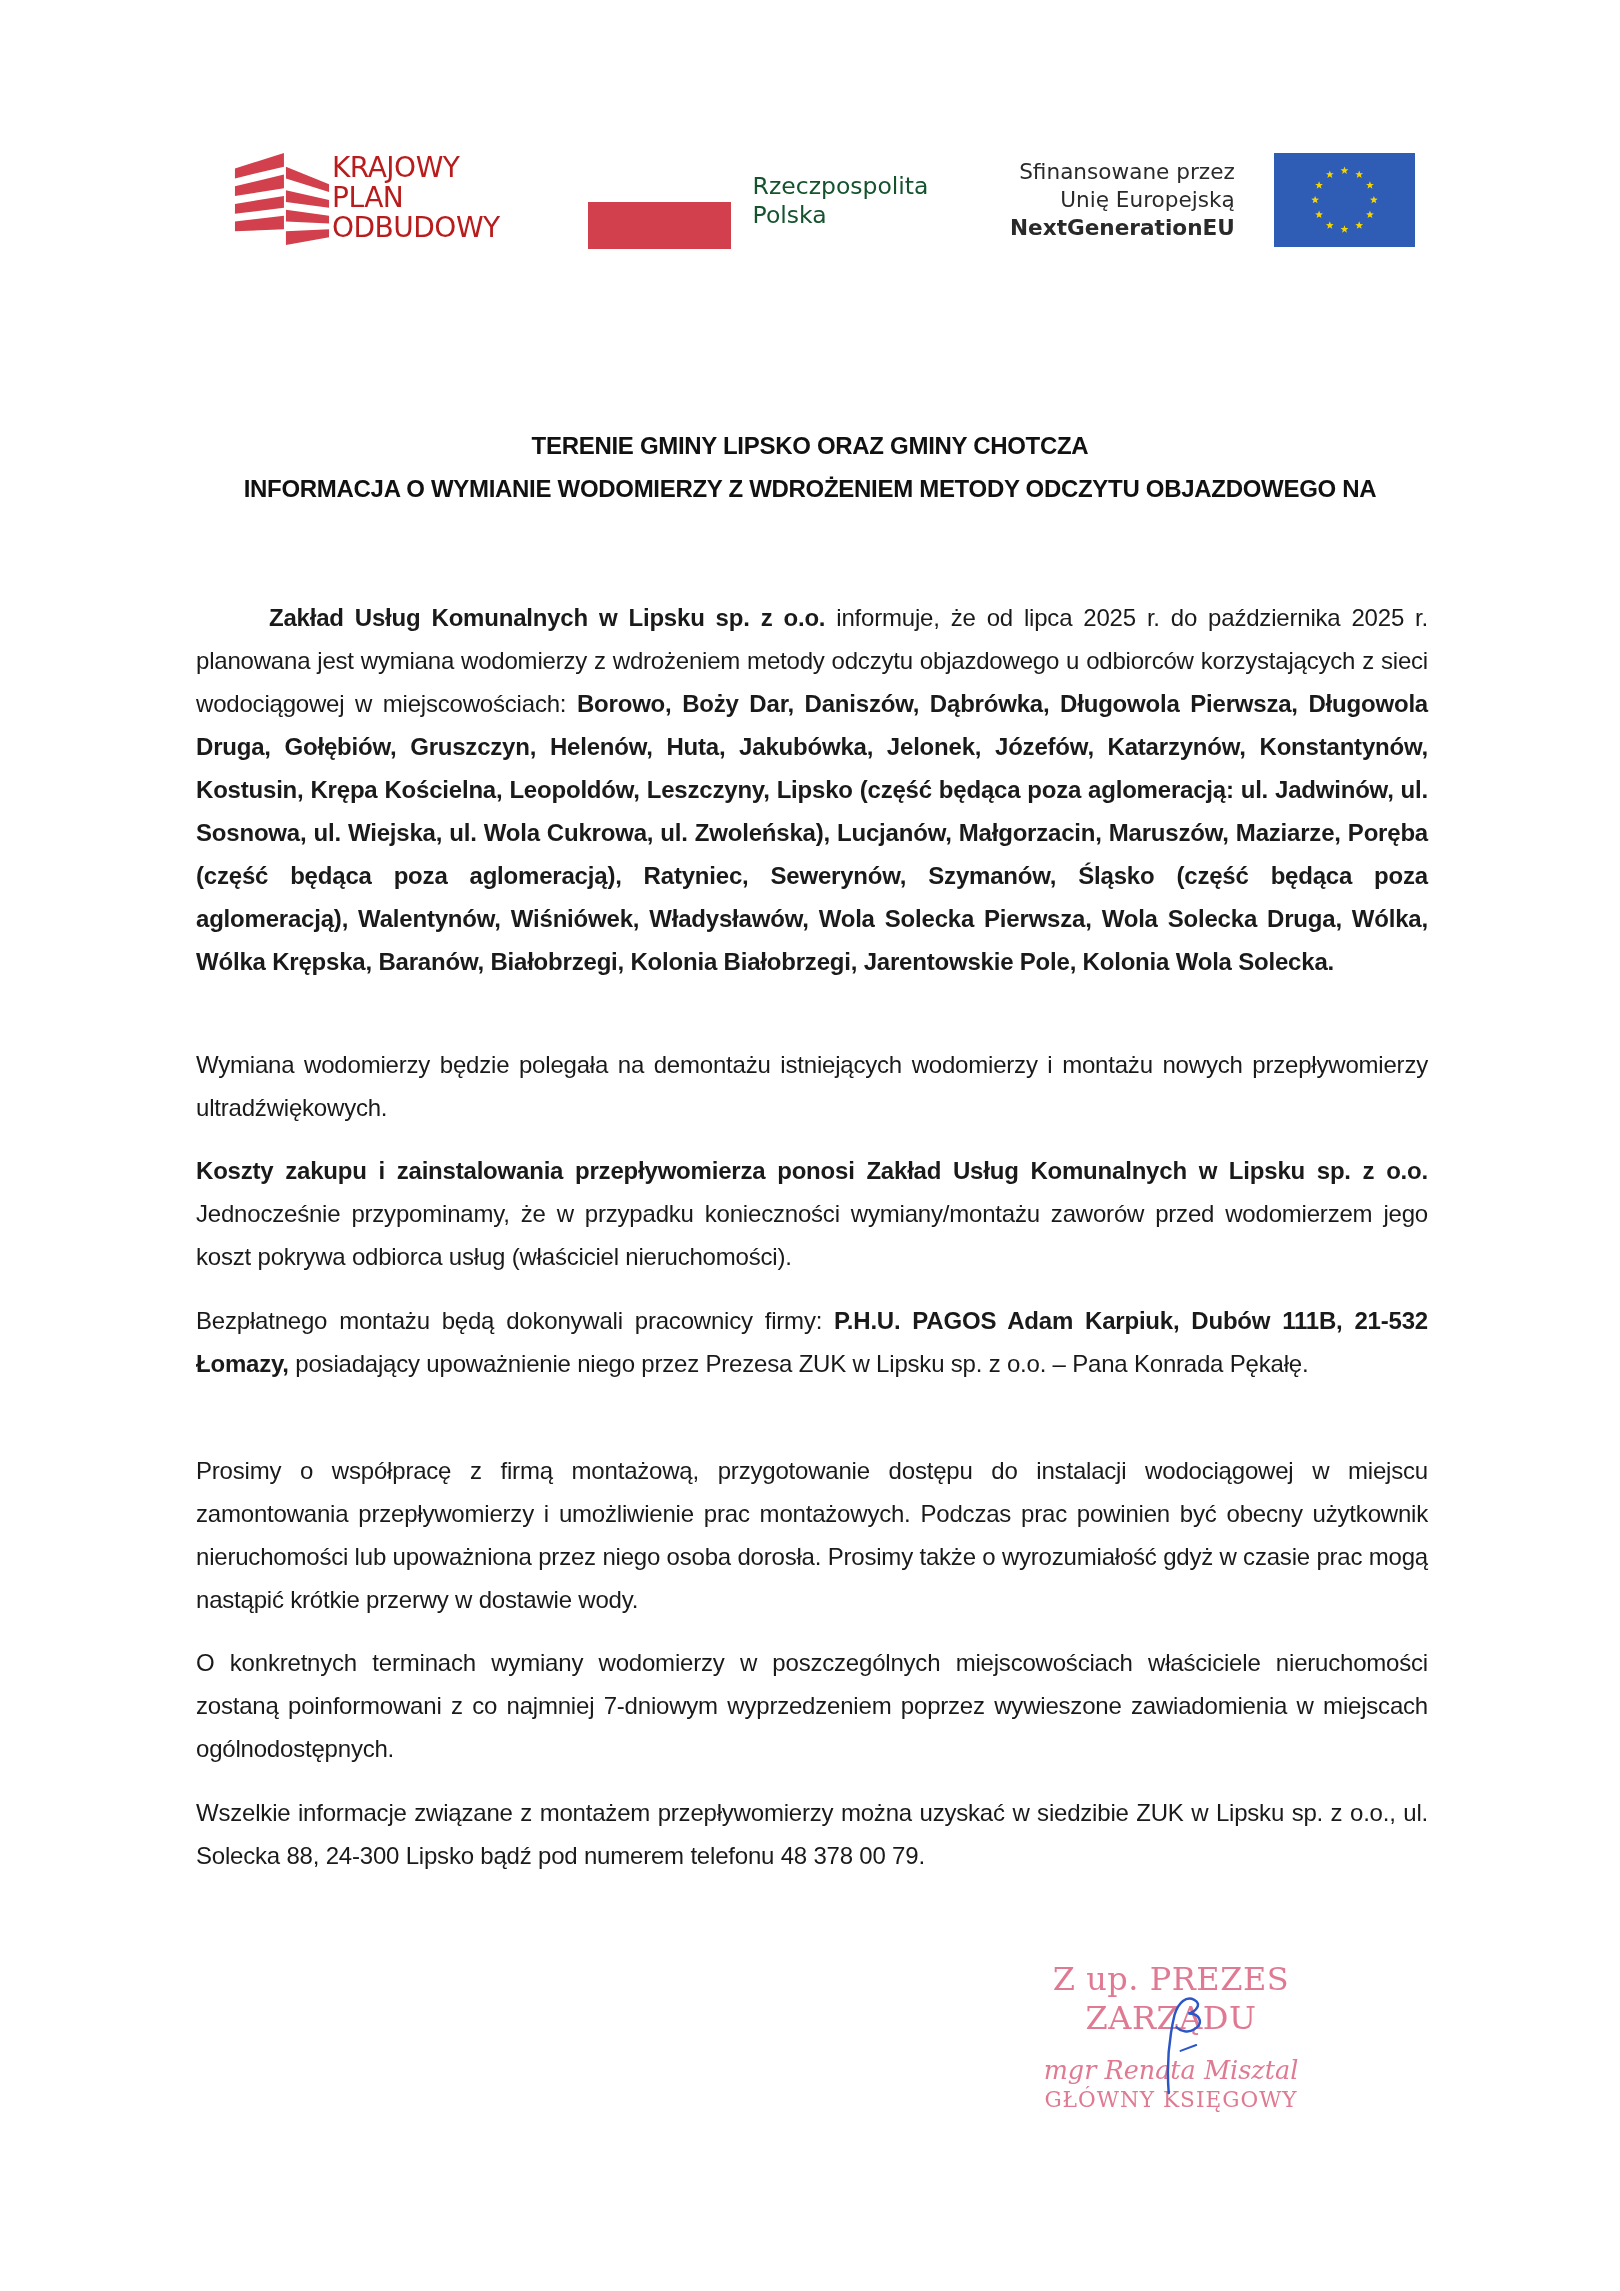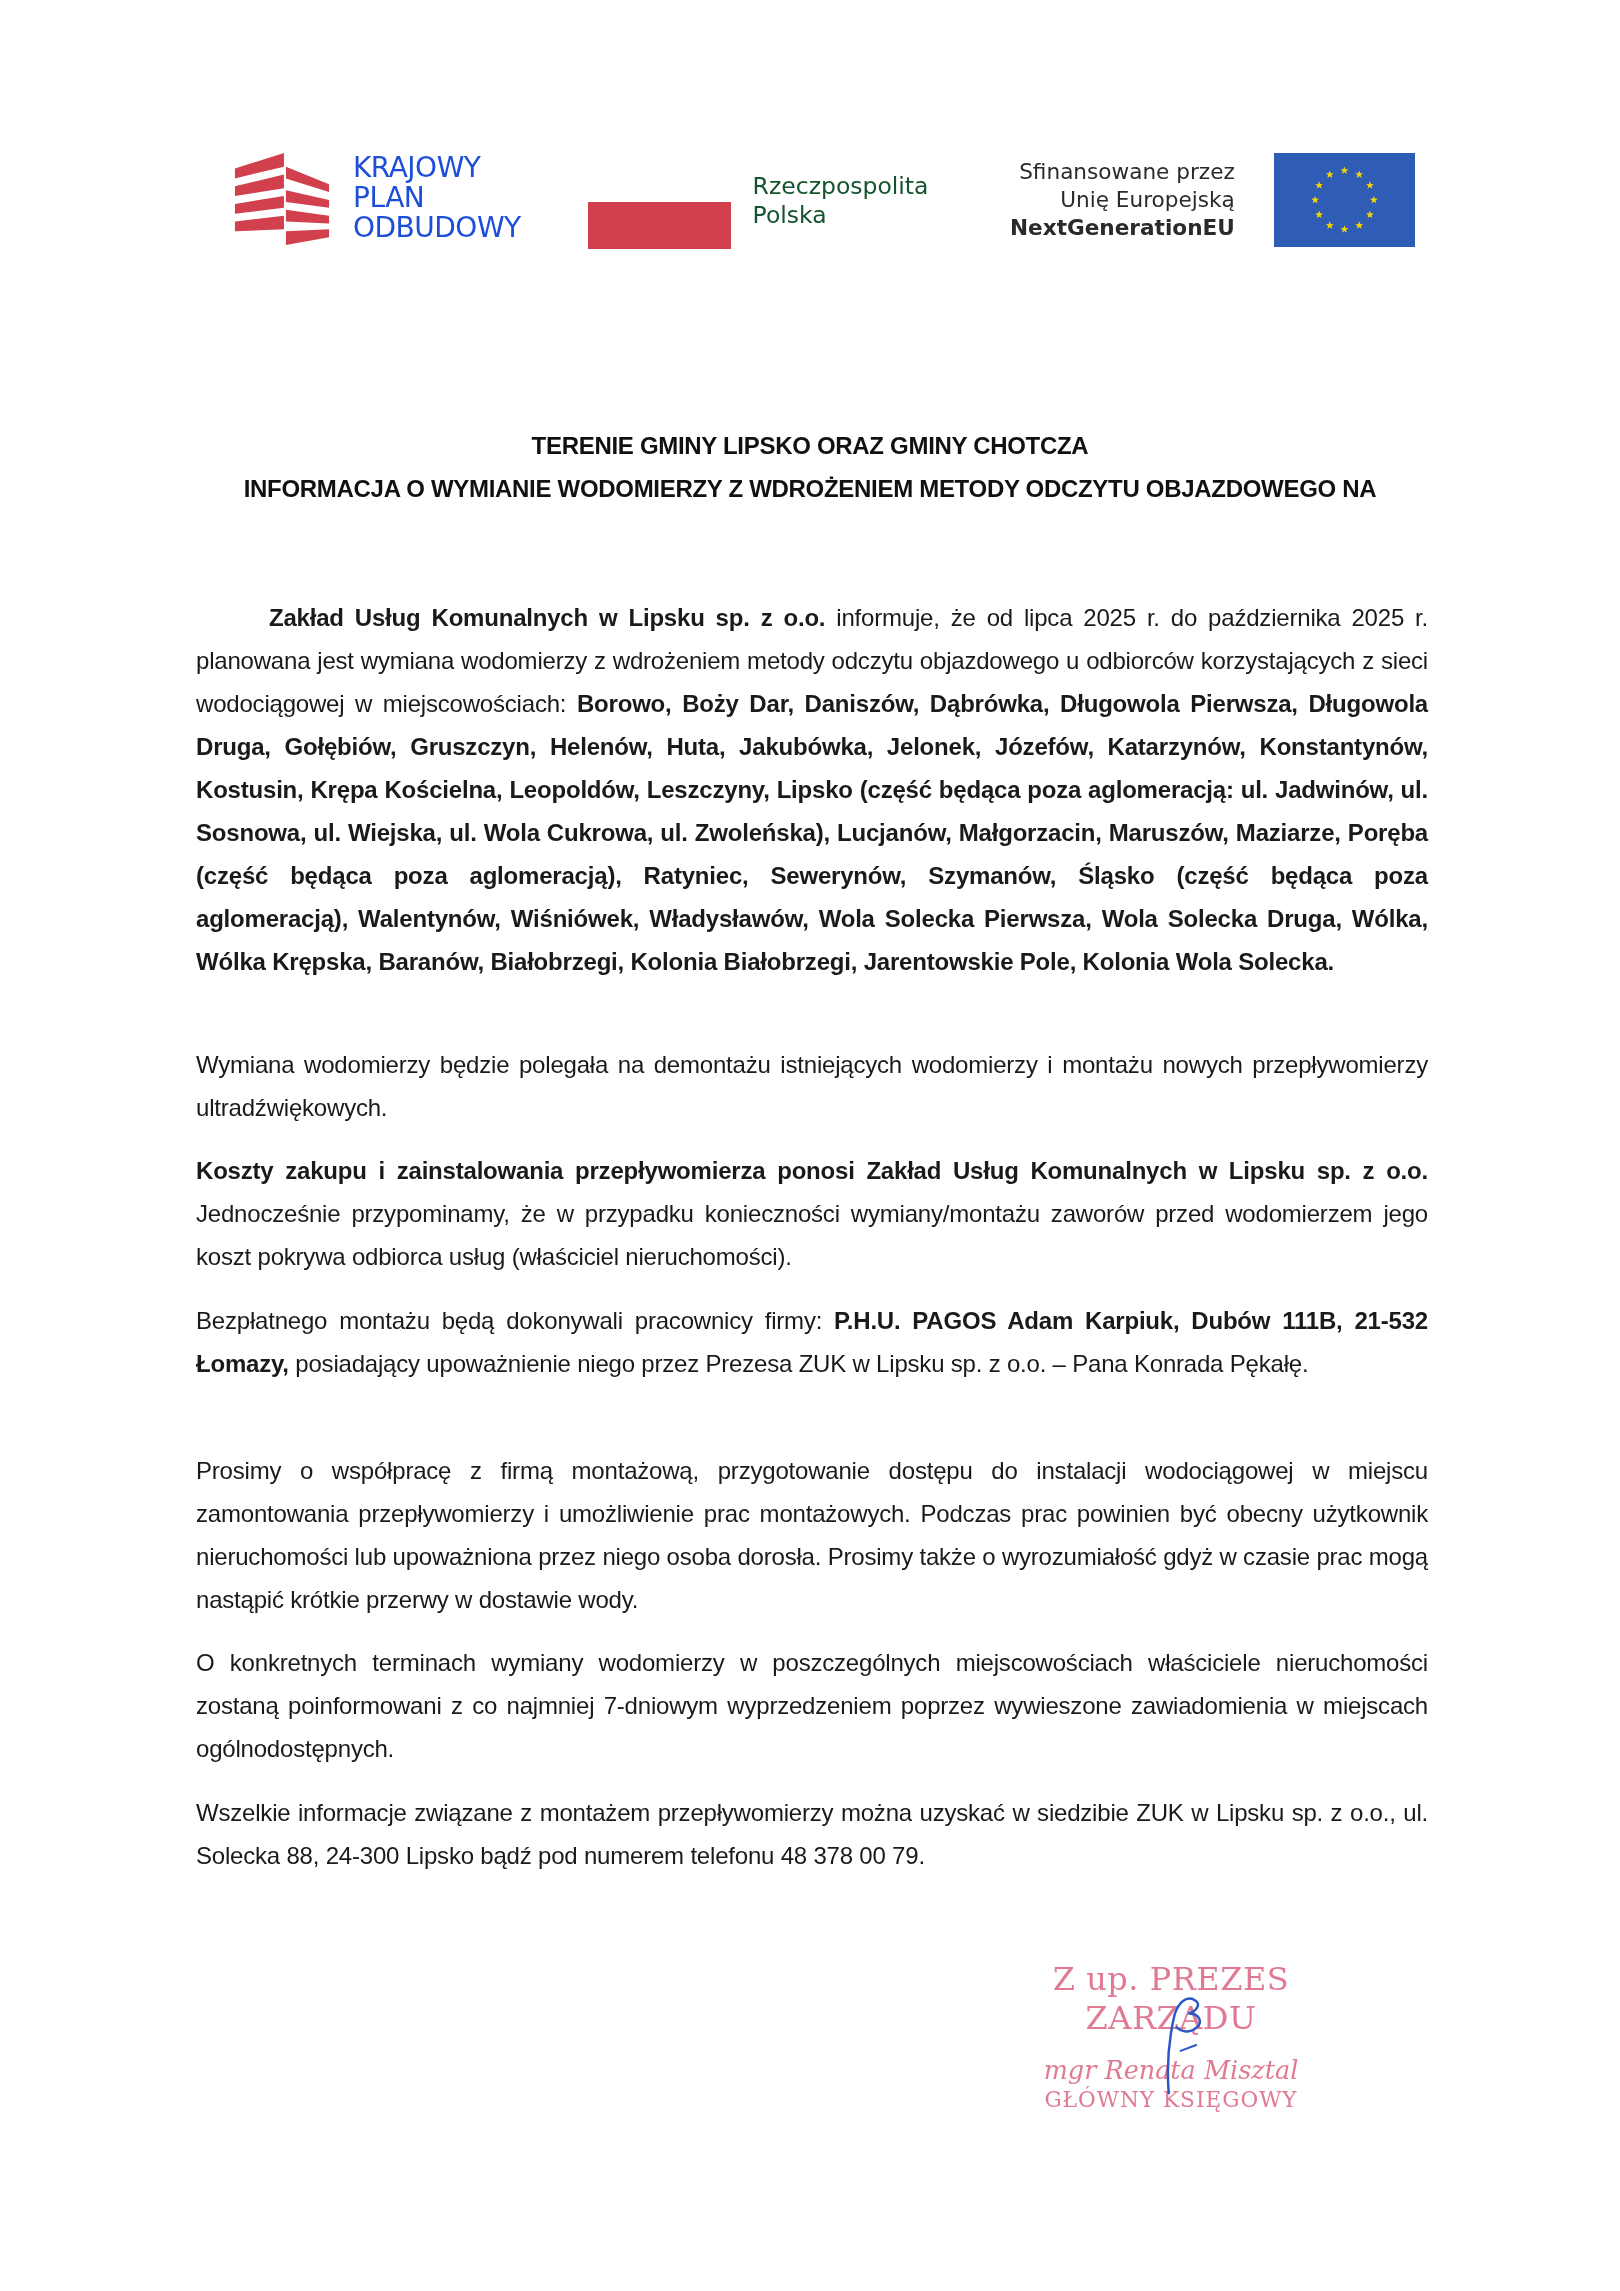--- a/index.html
+++ b/index.html
@@ -2,21 +2,21 @@
 <html><head>
   <meta charset="utf-8">
   <style>
     html, body { margin: 0; padding: 0; background: #ffffff; }
     body { width: 1620px; height: 2292px; position: relative; overflow: hidden; color: #1a1a1a; font-family: "Liberation Sans", sans-serif; }
     .page { position: absolute; left: 0; top: 0; width: 1620px; height: 2292px; }
 
     
     .logo-kpo { position: absolute; left: 233px; top: 147px; display: flex; align-items: center; }
     .logo-kpo svg { width: 98px; height: 102px; }
-    .kpo-text { margin-left: 22px; color: #1d4ed8; font-size: 28px; line-height: 30px; font-family: "DejaVu Sans", sans-serif; letter-spacing: -0.5px; }
+    .kpo-text { margin-left: 1px; color: #b91c1c; font-size: 28px; line-height: 30px; font-family: "DejaVu Sans", sans-serif; letter-spacing: -0.5px; }
     .kpo-text div { display: block; }
 
     .logo-rp { position: absolute; left: 588px; top: 155px; display: flex; align-items: center; }
     .flag-pl { width: 143px; height: 94px; display: flex; flex-direction: column; }
     .flag-pl .white { height: 47px; background: #ffffff; }
     .flag-pl .red { height: 47px; background: #d2404d; }
     .rp-text { margin-left: 21.6px; font-family: "DejaVu Sans", sans-serif; font-size: 23.5px; line-height: 29px; color: #14532d; margin-top: -2px; }
 
     .logo-eu { position: absolute; left: 1010px; top: 153px; display: flex; align-items: center; gap: 16px; }
     .eu-text { text-align: right; font-family: "DejaVu Sans", sans-serif; font-size: 21.6px; line-height: 28px; color: #2a2a2a; }

